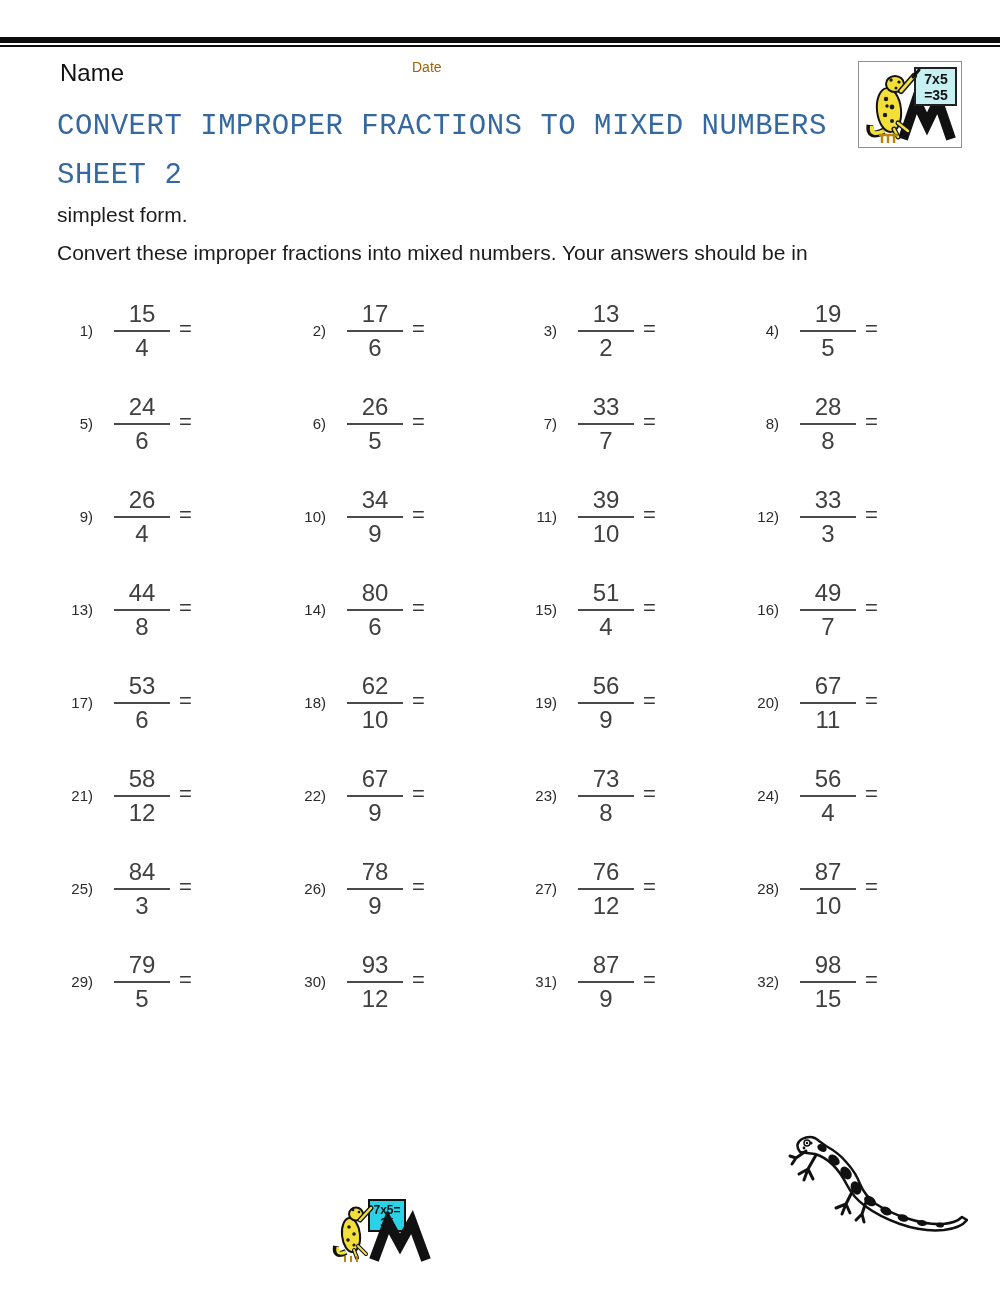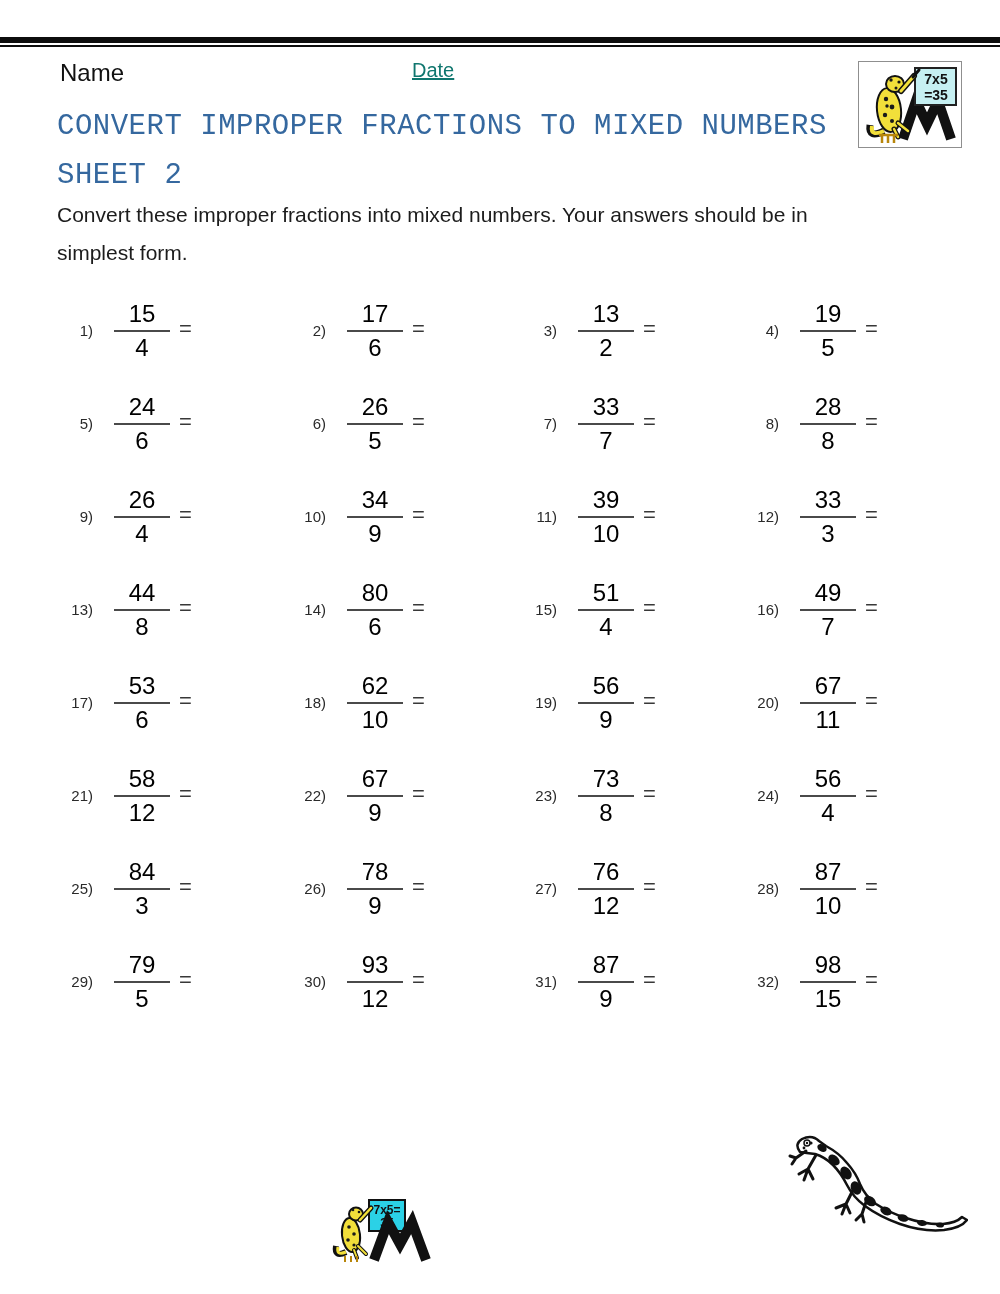--- a/index.html
+++ b/index.html
@@ -12,39 +12,39 @@
   }
   .abs { position: absolute; }
 
   
   .toprule { left: 0; top: 37px; width: 1000px; }
   .toprule .thick { height: 6px; background: #0d0d0d; }
   .toprule .gapline { height: 2px; background: #ffffff; }
   .toprule .thin { height: 2px; background: #0d0d0d; }
 
   .name-label { left: 60px; top: 59px; font-size: 24px; color: #111; }
-  .date-label { left: 412px; top: 59px; font-size: 20px; color: #0f766e; text-decoration: underline; }
+  .date-label { left: 412px; top: 59px; font-size: 14px; color: #a16207; }
 
   .corner-logo { left: 858px; top: 61px; width: 104px; height: 87px; }
 
   .title { left: 57px; top: 102px; width: 820px; color: #35689f;
            font-family: Liberation Mono, monospace; font-size: 29px;
            letter-spacing: 0.5px; line-height: 49px; }
   .instructions { left: 57px; top: 196px; width: 880px; color: #1c1c1c;
                   font-size: 21px; line-height: 38px; }
 
   
   .problems { left: 55px; top: 284px; width: 930px;
               display: grid;
               grid-template-columns: 233px 231px 222px 200px;
               grid-auto-rows: 93px; }
   .problem { display: flex; align-items: center; }
   .plabel { width: 38px; text-align: right; font-size: 15px;
             color: #2a2a2a; margin-right: 21px; flex: none; }
-  .frac { text-align: center; font-size: 24px; color: #000000;
+  .frac { text-align: center; font-size: 24px; color: #404040;
           line-height: 1.05; flex: none; min-width: 56px; }
   .frac .num { display: block; border-bottom: 2px solid #4a4a4a;
                padding: 0 11px 4px 11px; }
   .frac .den { display: block; padding-top: 3px; }
   .eq { font-size: 22px; color: #383838; margin-left: 9px; margin-top: -4px; }
 
   
   .footer-brand { left: 330px; top: 1198px; display: flex; align-items: flex-start; flex-direction: column; }
   .footer-logo-svg { width: 116px; height: 66px; flex: none; }
   .footer-right { margin-left: -4px; padding-top: 6px; }
@@ -102,22 +102,22 @@
     <circle cx="29" cy="45" r="1.7" fill="#1a1a1a"></circle>
   </g>
 </svg>
 
 <div class="abs title">
   <div>CONVERT IMPROPER FRACTIONS TO MIXED NUMBERS</div>
   <div>SHEET 2</div>
 </div>
 
 <div class="abs instructions">
+  <div>simplest form.</div>
   <div>Convert these improper fractions into mixed numbers. Your answers should be in</div>
-  <div>simplest form.</div>
 </div>
 
 <div class="abs problems">
 
     <div class="problem">
       <span class="plabel">1)</span>
       <span class="frac">
         <span class="num">15</span>
         <span class="den">4</span>
       </span>

